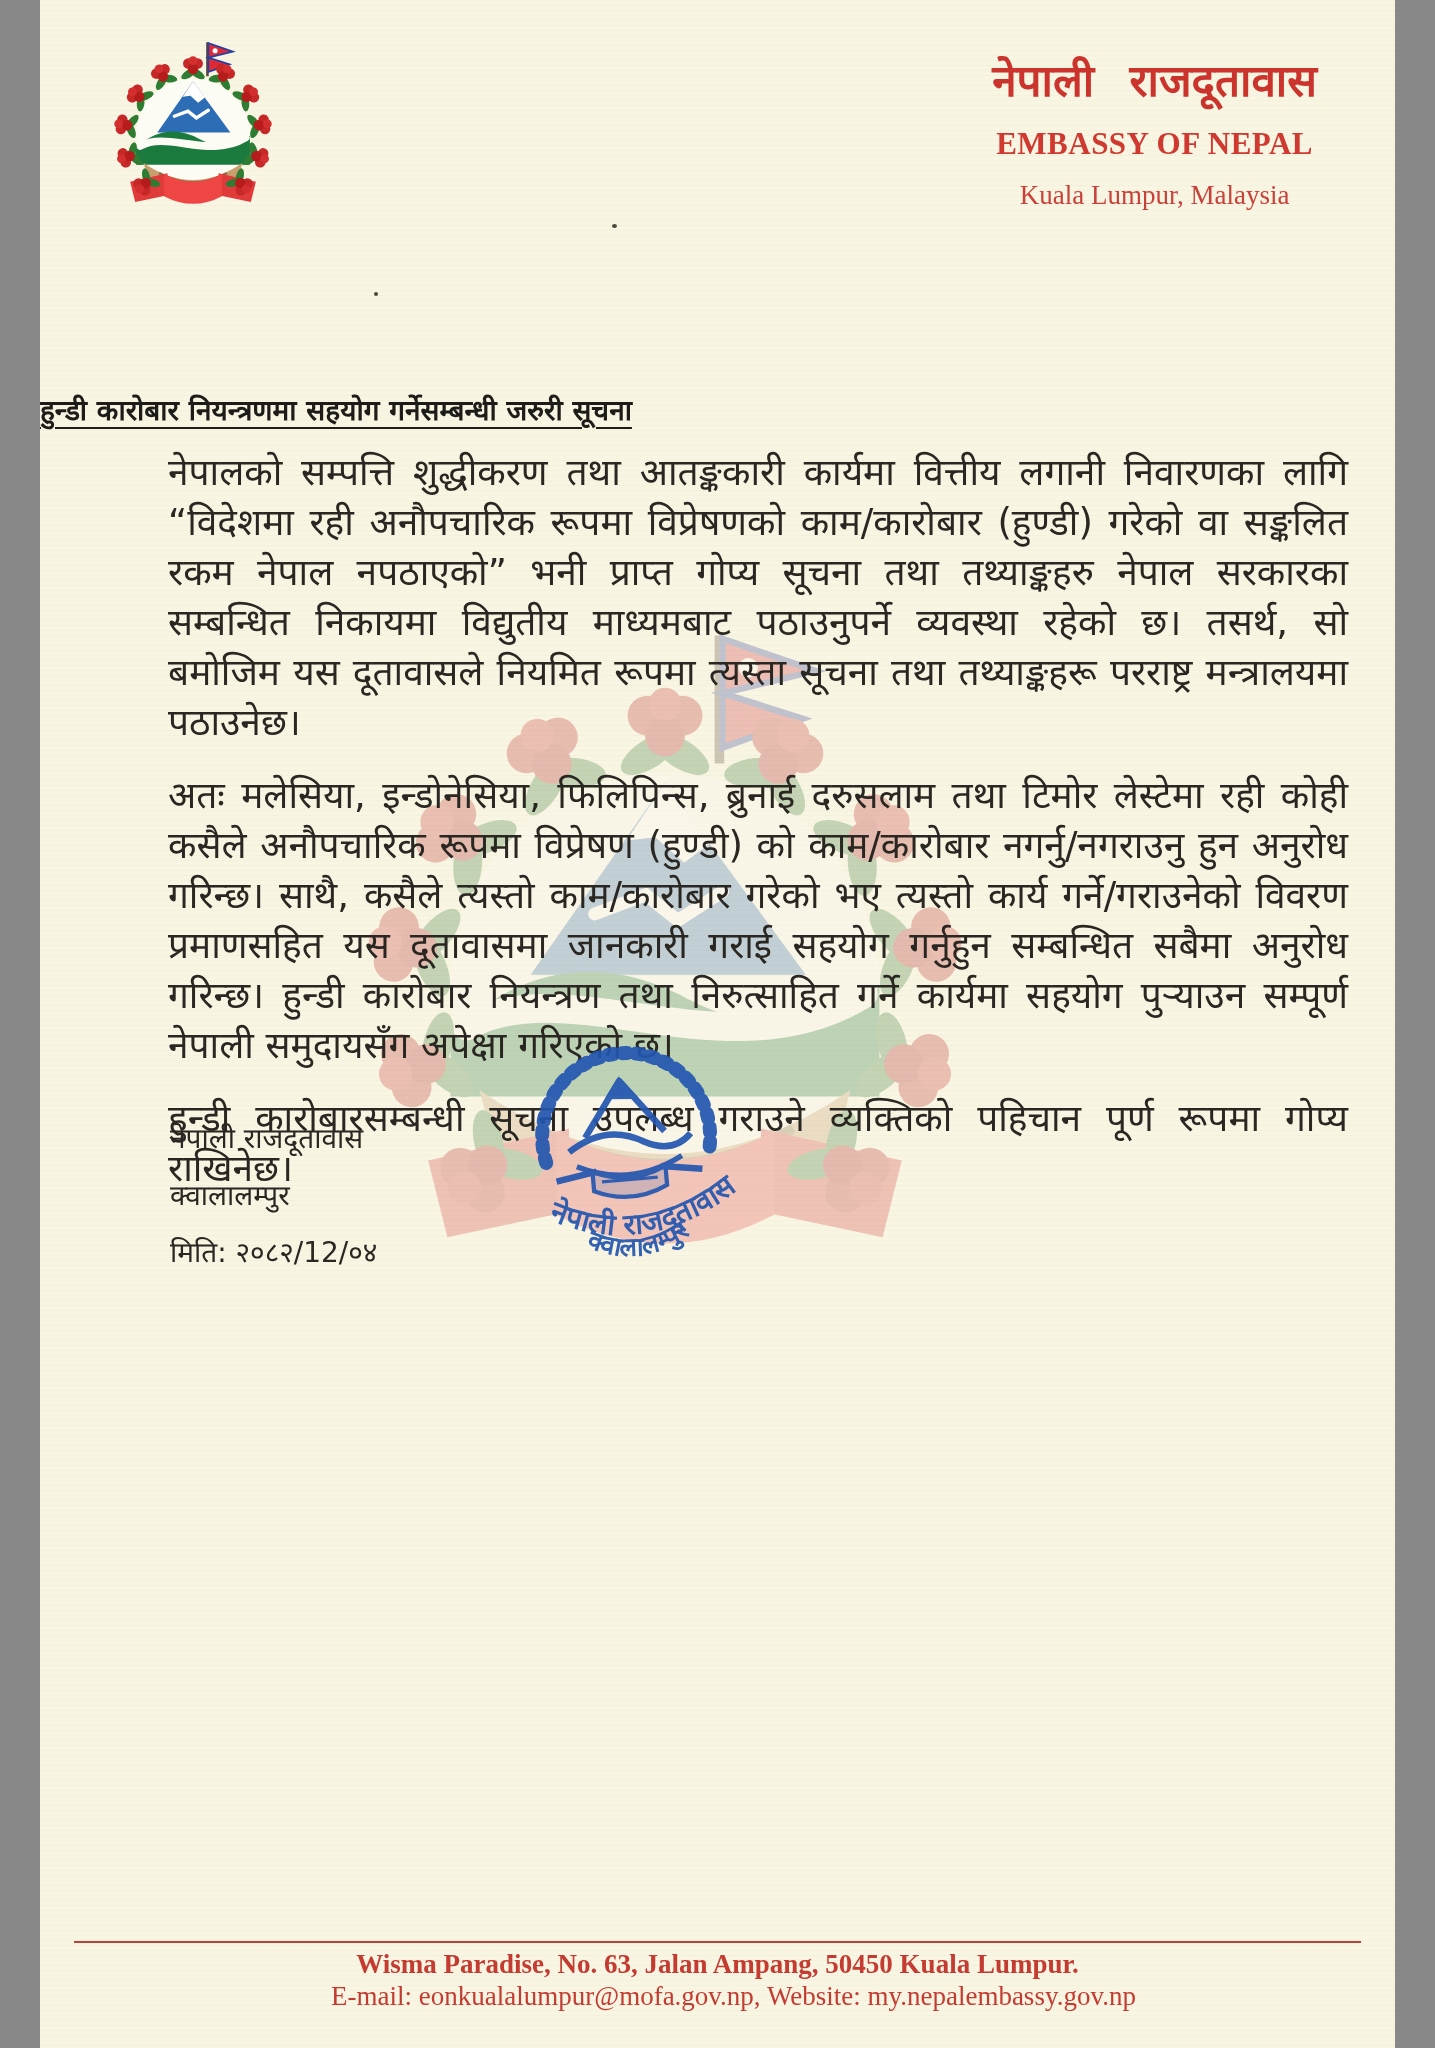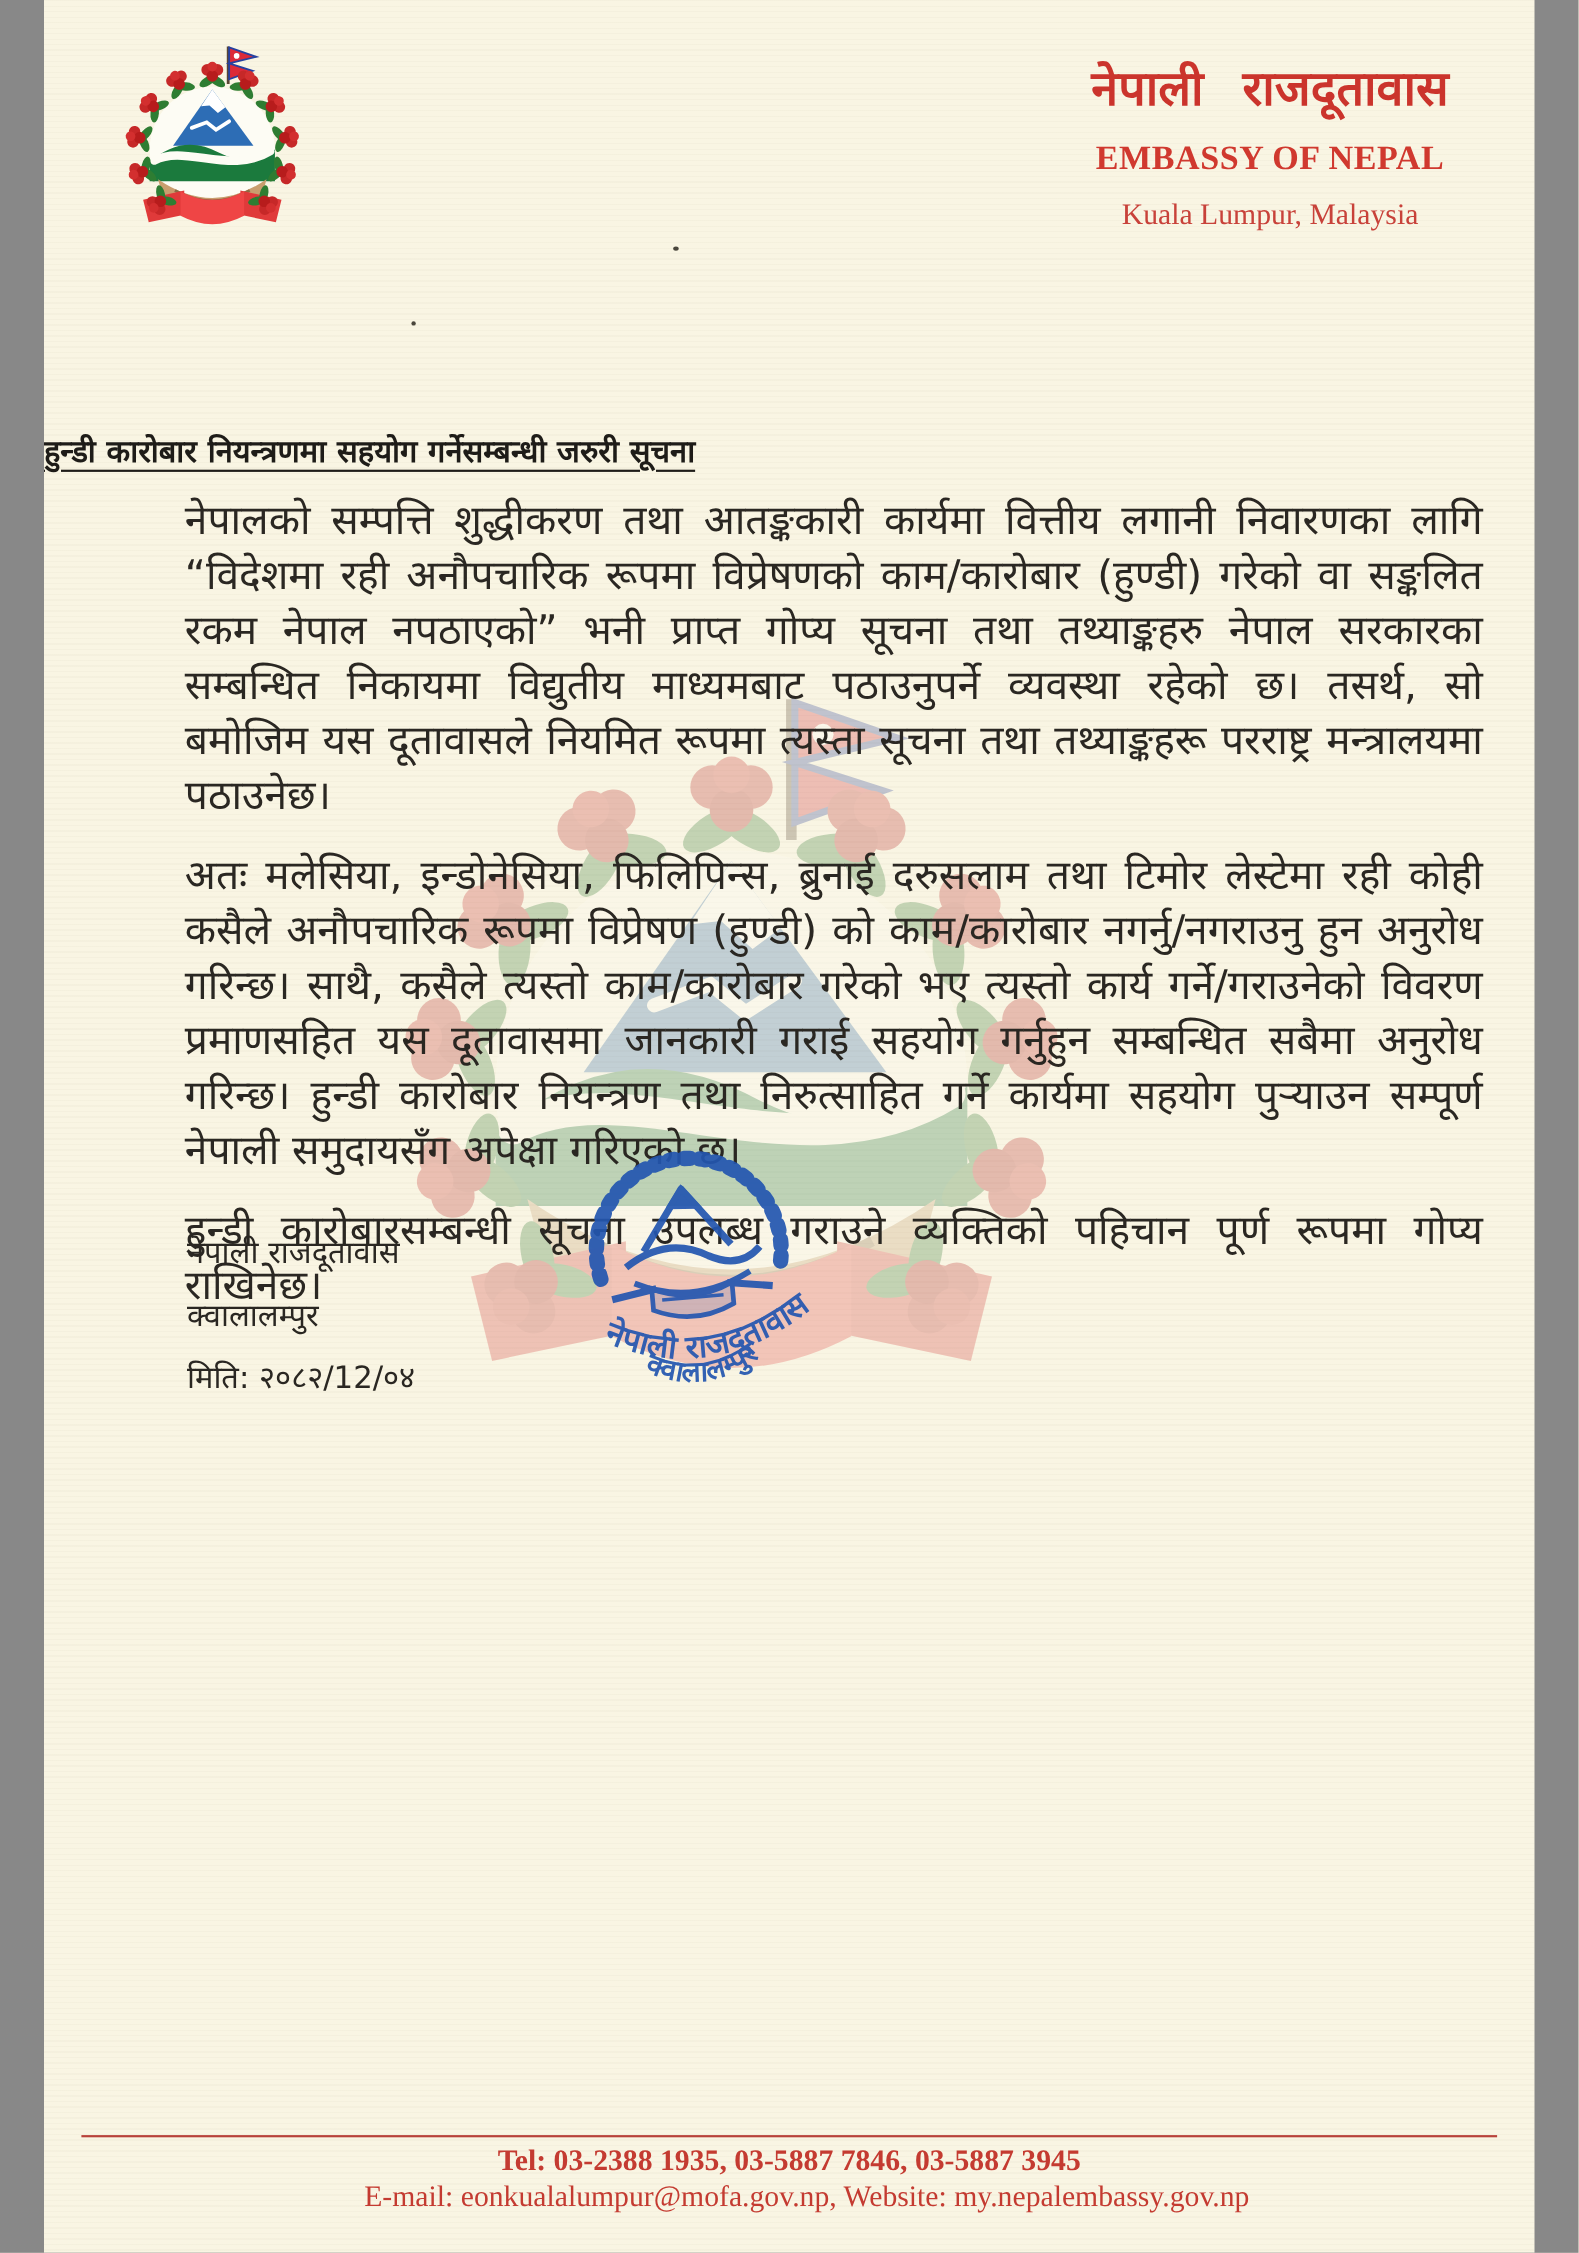--- a/index.html
+++ b/index.html
@@ -156,17 +156,17 @@
         <textPath href="#stamp-arc2" startOffset="8%">क्वालालम्पुर</textPath>
       </text>
     </svg>
   </div>
 
   <div class="speck s1"></div>
   <div class="speck s2"></div>
 
   <div class="footer-rule"></div>
   <div class="footer">
-    <div class="f-tel">Tel: 03-2388 1935, 03-5887 7846, 03-5887 3945</div>
+    <div class="f-address">Wisma Paradise, No. 63, Jalan Ampang, 50450 Kuala Lumpur.</div>
     <div class="f-mail">E-mail: eonkualalumpur@mofa.gov.np, Website: my.nepalembassy.gov.np</div>
   </div>
 
 </div>
 
 </body></html>

